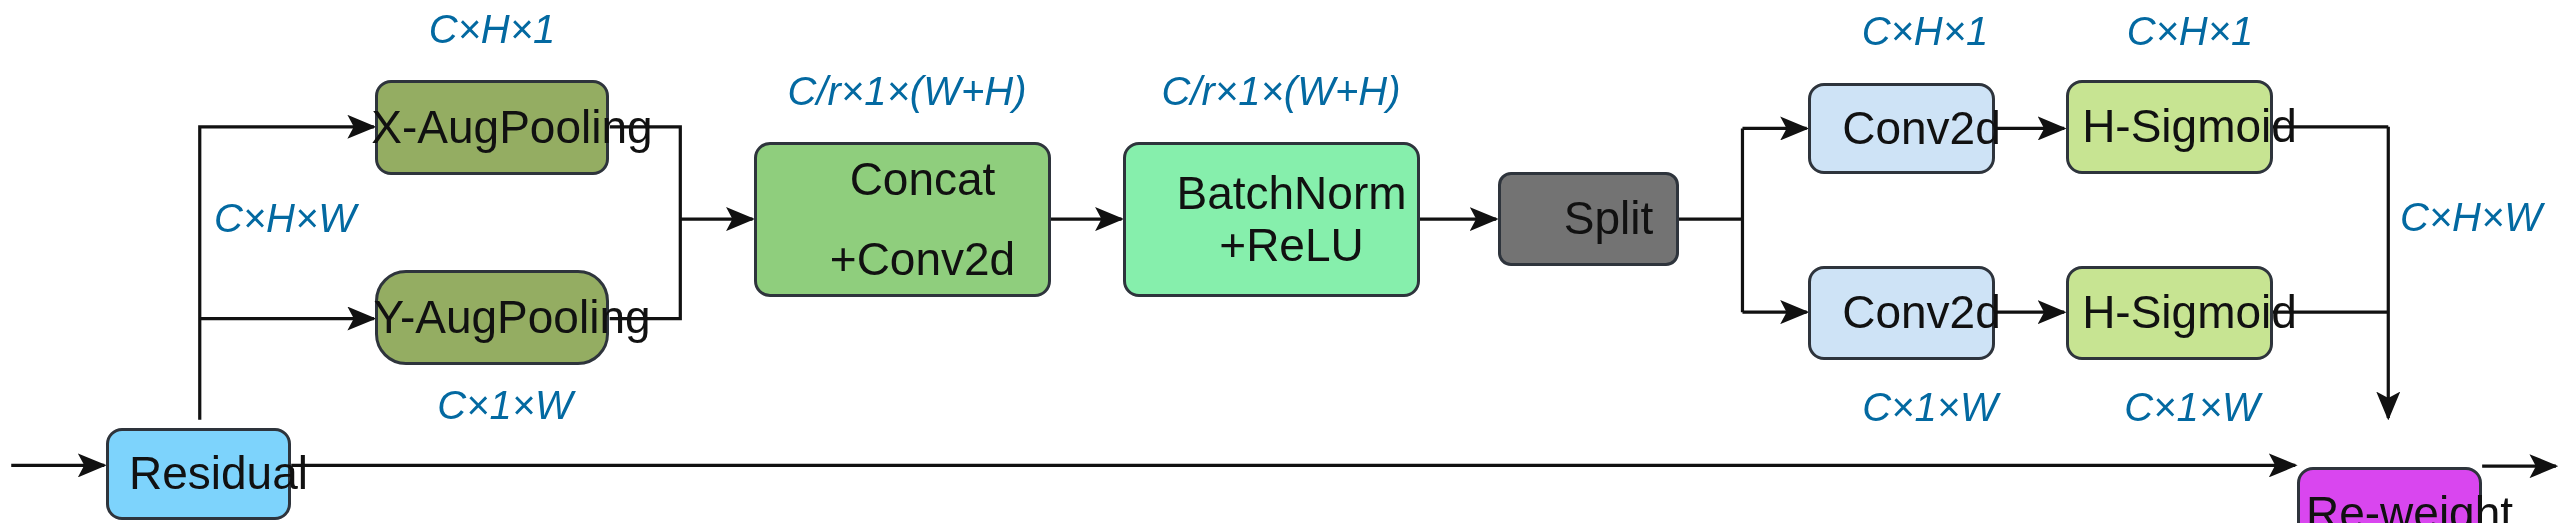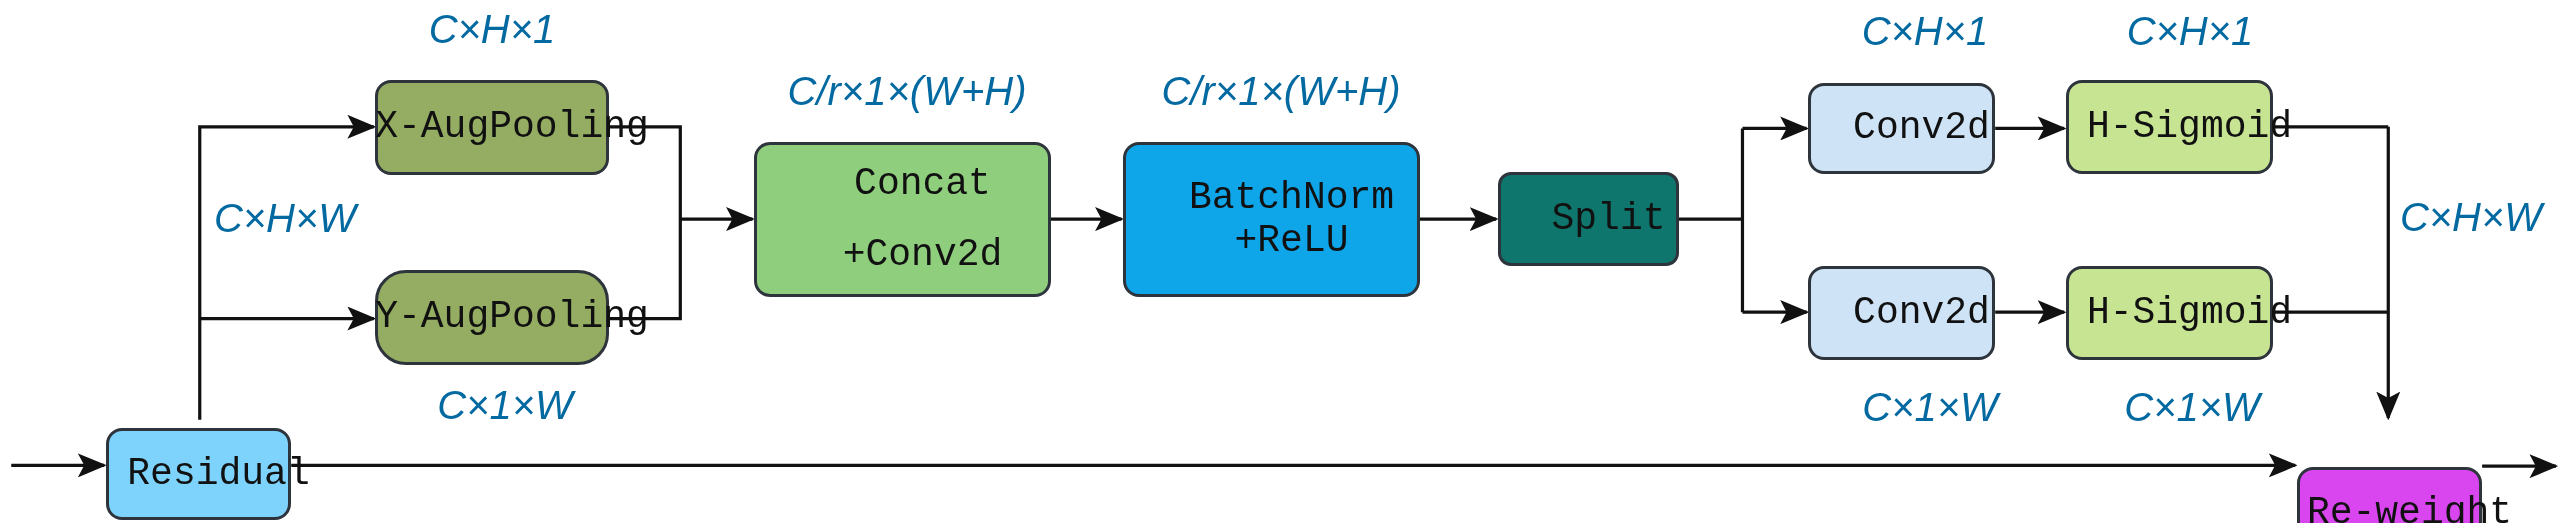--- a/index.html
+++ b/index.html
@@ -23,22 +23,22 @@
   }
   .box {
     position: absolute;
     box-sizing: border-box;
     border: 3.2px solid #2e343c;
     border-radius: 16px;
     display: flex;
     flex-direction: column;
     align-items: center;
     justify-content: center;
-    font-family: Liberation Mono, monospace;
-    font-size: 38px;
+    font-family: Liberation Sans, sans-serif;
+    font-size: 46px;
     line-height: 1.12;
     color: #111111;
     text-align: center;
     white-space: nowrap;
     padding-left: 40px;
   }
   .tensor-label {
     position: absolute;
     transform: translate(-50%, -50%);
     font-family: "Liberation Sans", sans-serif;
@@ -119,26 +119,26 @@
 
   <div class="box" id="box-y-augpooling" style="background-color: rgb(148, 173, 98); border-radius: 31px;">
     <span>Y-AugPooling</span>
   </div>
 
   <div class="box" id="box-concat-conv2d" style="background-color: rgb(143, 206, 125); gap: 28px;">
     <span>Concat</span>
     <span>+Conv2d</span>
   </div>
 
-  <div class="box" id="box-batchnorm-relu" style="background-color: #0ea5e9;">
+  <div class="box" id="box-batchnorm-relu" style="background-color: #86efac;">
     <span>BatchNorm</span>
     <span>+ReLU</span>
   </div>
 
-  <div class="box" id="box-split" style="background-color: #0f766e;">
+  <div class="box" id="box-split" style="background-color: #737373;">
     <span>Split</span>
   </div>
 
   <div class="box" id="box-conv2d-top" style="background-color: rgb(206, 227, 246);">
     <span>Conv2d</span>
   </div>
 
   <div class="box" id="box-h-sigmoid-top" style="background-color: rgb(199, 228, 146);">
     <span>H-Sigmoid</span>
   </div>

